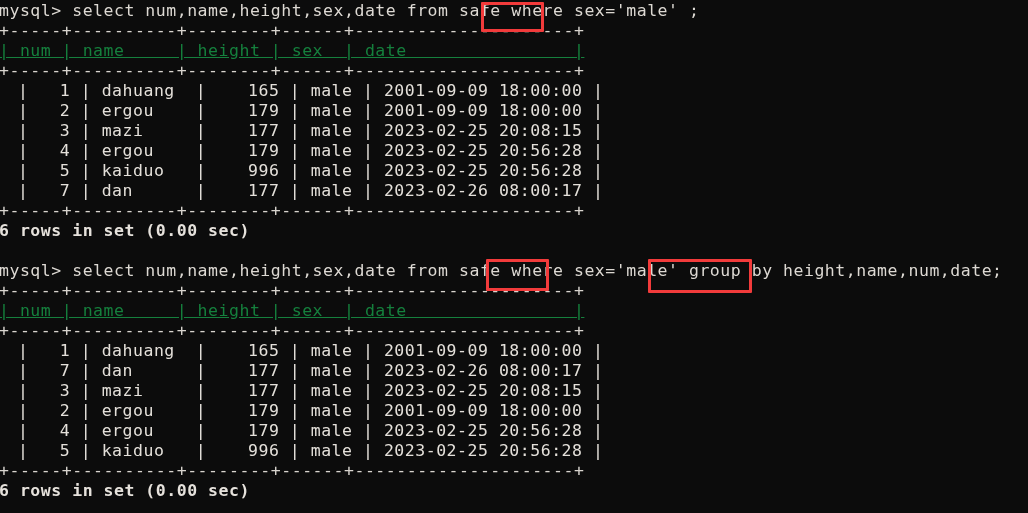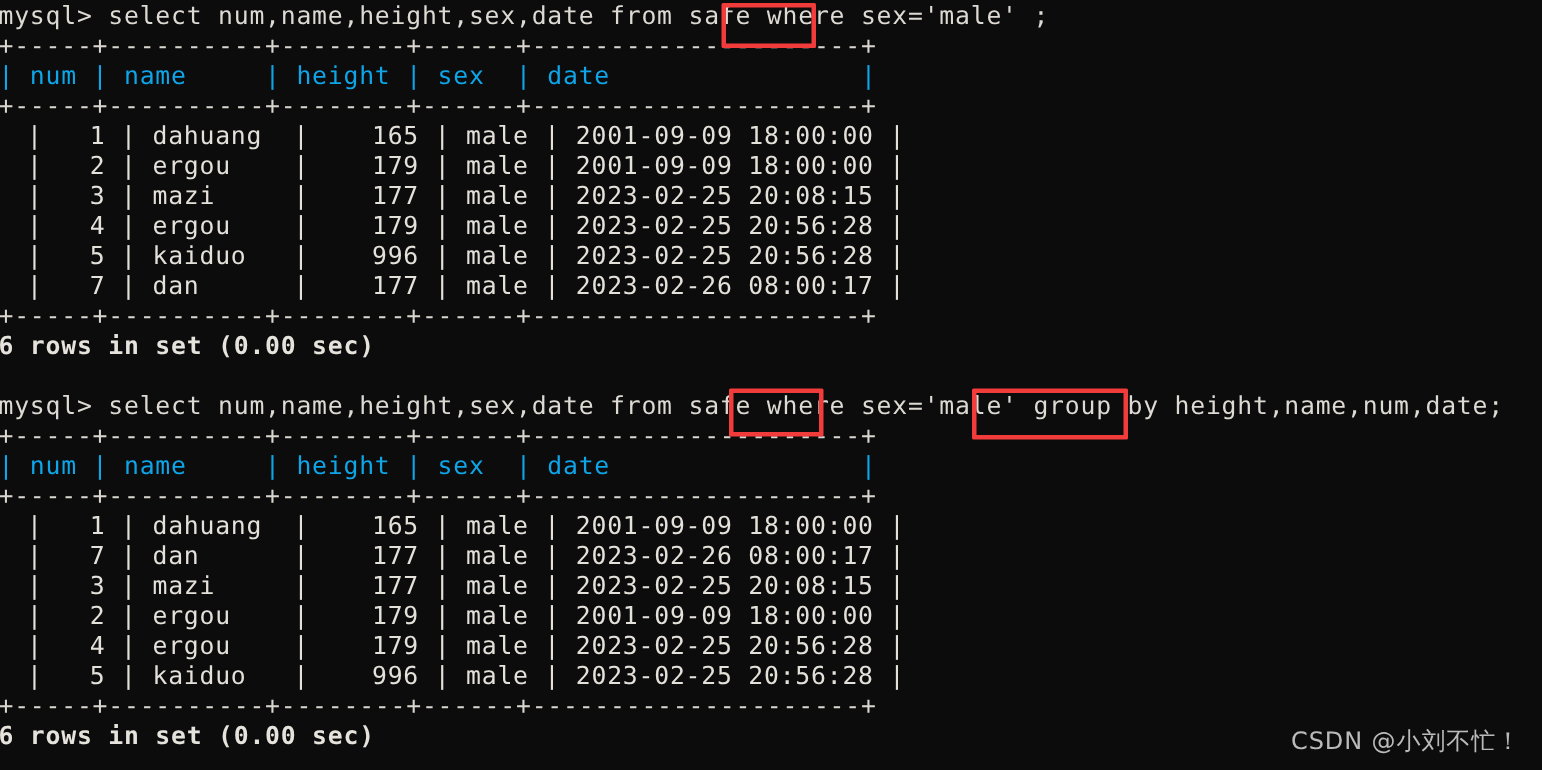--- a/index.html
+++ b/index.html
@@ -32,21 +32,22 @@
     padding-left: 0px;
     margin-left: -1px;
   }
   .prompt-line {
     color: #ddd9d3;
   }
   .rule {
     color: #d9d5cf;
   }
   .header-row {
-    color: #0ea5e9;
+    color: #15803d;
+    text-decoration: underline;
   }
   .data-row {
     color: #e4e0da;
     padding-left: 19px;
   }
   .status {
     color: #e6e2dc;
     font-weight: bold;
   }
   .spacer {
@@ -106,15 +107,14 @@
   <div class="line data-row">|   2 | ergou    |    179 | male | 2001-09-09 18:00:00 |</div>
   <div class="line data-row">|   4 | ergou    |    179 | male | 2023-02-25 20:56:28 |</div>
   <div class="line data-row">|   5 | kaiduo   |    996 | male | 2023-02-25 20:56:28 |</div>
   <div class="line rule">+-----+----------+--------+------+---------------------+</div>
   <div class="line status">6 rows in set (0.00 sec)</div>
 
   <div class="hl" id="hl-where-1"></div>
   <div class="hl" id="hl-where-2"></div>
   <div class="hl" id="hl-groupby"></div>
 
-  <div class="watermark">CSDN @小刘不忙！</div>
 
 </div>
 
 </body></html>

